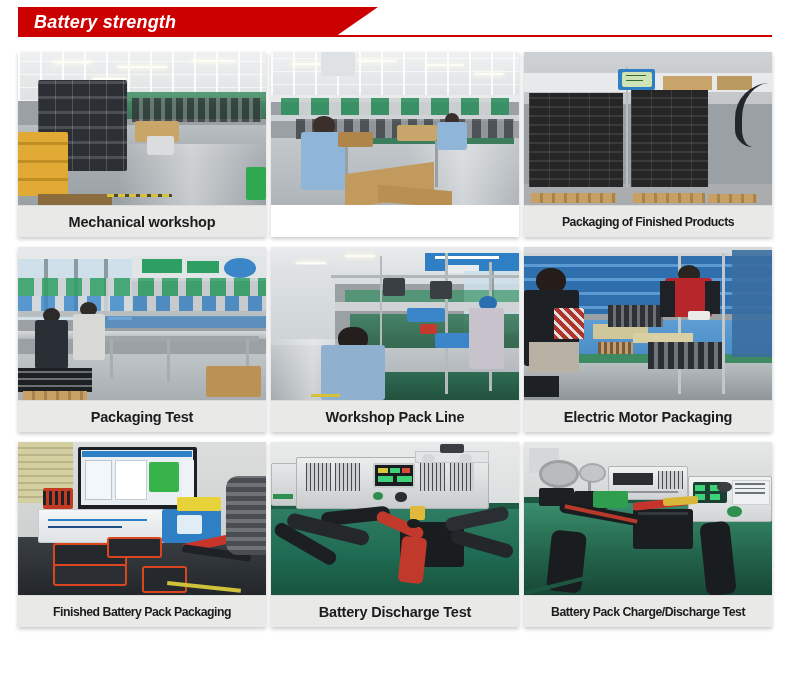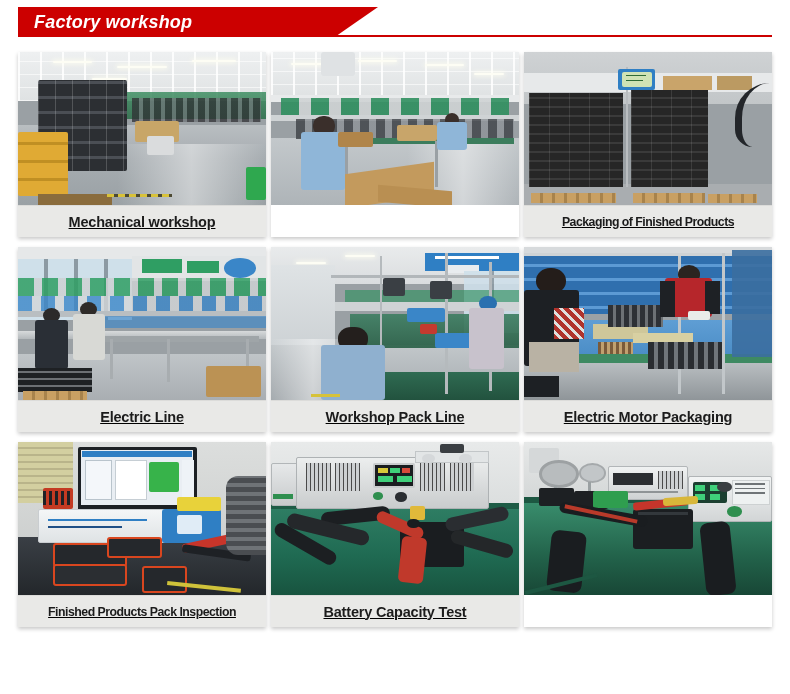--- a/index.html
+++ b/index.html
@@ -55,21 +55,20 @@
     display: grid;
     grid-template-columns: repeat(3, 1fr);
     column-gap: 5px;
     row-gap: 10px;
   }
 
   .card {
     position: relative;
     background: #ffffff;
     box-shadow: 0 2px 4px rgba(0,0,0,0.22);
-    text-decoration: underline;
   }
 
   .photo {
     position: relative;
     width: 100%;
     height: 153px;
     overflow: hidden;
     background: #9aa0a4;
   }
 
@@ -137,21 +136,21 @@
   .vent {
     background: repeating-linear-gradient(90deg, #4a4a4a 0 1.5px, #cdd0d2 1.5px 4px);
   }
   .wood { background: repeating-linear-gradient(90deg,#c9a063 0 9px,#a8834c 9px 12px); }
 </style>
 </head>
 <body>
 
 <div class="header">
   <div class="header-banner">
-    <span class="header-title">Factory workshop</span>
+    <span class="header-title">Battery strength</span>
   </div>
   <div class="header-rule"></div>
 </div>
 
 <div class="grid">
 
   <div class="card">
     <div class="photo">
       <div class="lay ceil-grid" style="height:32%"></div>
       <div class="lay lamp" style="left:14%;top:6%;width:16%;height:2px"></div>
@@ -252,21 +251,21 @@
       <div class="lay" style="left:92%;top:60%;width:3px;height:26%;background:#a8adb0"></div>
       <div class="lay head" style="left:10%;top:40%;width:7%;height:10%;background:#2c2a29"></div>
       <div class="lay rnd3 body-dark" style="left:7%;top:48%;width:13%;height:32%"></div>
       <div class="lay head" style="left:25%;top:36%;width:7%;height:10%;background:#2f2b28"></div>
       <div class="lay rnd3 body-white" style="left:22%;top:44%;width:13%;height:30%"></div>
       <div class="lay" style="left:0%;bottom:5%;width:30%;height:16%;background:repeating-linear-gradient(0deg,#1e2124 0 5px,#6c7074 5px 7px)"></div>
       <div class="lay wood" style="left:2%;bottom:0;width:26%;height:6%"></div>
       <div class="lay rnd2" style="left:76%;bottom:2%;width:22%;height:20%;background:#bb9254"></div>
     </div>
     <div class="caption">
-      <span class="caption-text">Electric Line</span>
+      <span class="caption-text">Packaging Test</span>
     </div>
   </div>
 
   <div class="card">
     <div class="photo">
       <div class="lay ceil-white" style="height:24%;background:linear-gradient(#e9ebec,#dadddf)"></div>
       <div class="lay lamp" style="left:10%;top:10%;width:12%;height:2px"></div>
       <div class="lay lamp" style="left:30%;top:5%;width:12%;height:2px"></div>
       <div class="lay" style="left:0;top:12%;width:26%;height:60%;background:linear-gradient(#dfe3e5,#cbd0d3)"></div>
       <div class="lay" style="left:62%;top:4%;width:38%;height:12%;background:#2f7fc4"></div>
@@ -357,21 +356,21 @@
       <div class="lay rnd3" style="left:14%;top:66%;width:30%;height:16%;background:#25282c;border:2px solid #d9461f"></div>
       <div class="lay rnd3" style="left:36%;top:62%;width:22%;height:14%;background:#25282c;border:2px solid #d9461f"></div>
       <div class="lay rnd3" style="left:14%;top:80%;width:30%;height:14%;background:#2b2e32;border:2px solid #d9461f"></div>
       <div class="lay rnd3" style="left:50%;bottom:1%;width:18%;height:18%;background:#25282c;border:2px solid #d9461f"></div>
       <div class="lay" style="left:66%;top:62%;width:28%;height:6%;background:#c8352a;transform:rotate(-12deg);border-radius:3px"></div>
       <div class="lay" style="left:66%;top:70%;width:28%;height:5%;background:#1e2125;transform:rotate(8deg);border-radius:3px"></div>
       <div class="lay" style="left:60%;bottom:4%;width:30%;height:4px;background:#cfc23a;transform:rotate(6deg)"></div>
       <div class="lay" style="left:84%;top:22%;width:16%;height:52%;background:repeating-linear-gradient(0deg,#4a4d51 0 5px,#6f7377 5px 9px);border-radius:12px 0 0 12px"></div>
     </div>
     <div class="caption">
-      <span class="caption-text tighter">Finished Products Pack Inspection</span>
+      <span class="caption-text tighter">Finished Battery Pack Packaging</span>
     </div>
   </div>
 
   <div class="card">
     <div class="photo">
       <div class="lay" style="left:0;top:0;width:100%;height:46%;background:linear-gradient(#e8eaea,#dadddd)"></div>
       <div class="lay floor-green" style="height:56%"></div>
       <div class="lay" style="left:0;top:40%;width:100%;height:4%;background:#1e5c46"></div>
       <div class="lay rnd2" style="left:0;top:14%;width:12%;height:28%;background:linear-gradient(#e6e8e9,#c8cbcc);border:1px solid #b2b6b8"></div>
       <div class="lay" style="left:1%;top:34%;width:8%;height:3%;background:#2f8f4f"></div>
@@ -397,21 +396,21 @@
       <div class="lay" style="left:0%;top:62%;width:28%;height:9%;background:#1c1f22;border-radius:40px;transform:rotate(30deg)"></div>
       <div class="lay rnd3" style="left:52%;top:52%;width:26%;height:30%;background:#1a1d20"></div>
       <div class="lay" style="left:70%;top:46%;width:26%;height:9%;background:#2a2d31;border-radius:30px;transform:rotate(-12deg)"></div>
       <div class="lay" style="left:72%;top:62%;width:26%;height:9%;background:#242729;border-radius:30px;transform:rotate(16deg)"></div>
       <div class="lay" style="left:42%;top:50%;width:20%;height:8%;background:#c0392b;border-radius:20px;transform:rotate(24deg)"></div>
       <div class="lay" style="left:52%;top:62%;width:10%;height:30%;background:#c0392b;border-radius:5px;transform:rotate(6deg)"></div>
       <div class="lay" style="left:56%;top:42%;width:6%;height:9%;background:#e0b93a;border-radius:2px"></div>
       <div class="lay rnd50" style="left:55%;top:50%;width:5%;height:6%;background:#1a1d20"></div>
     </div>
     <div class="caption">
-      <span class="caption-text">Battery Capacity Test</span>
+      <span class="caption-text">Battery Discharge Test</span>
     </div>
   </div>
 
   <div class="card">
     <div class="photo">
       <div class="lay" style="left:0;top:0;width:100%;height:40%;background:linear-gradient(#e6e8e8,#d3d6d6)"></div>
       <div class="lay floor-green" style="height:62%;background:linear-gradient(#3a8f6e,#22624a 60%,#184736)"></div>
       <div class="lay" style="left:0;top:36%;width:100%;height:4%;background:#1d5742"></div>
       <div class="lay rnd2" style="left:2%;top:4%;width:12%;height:16%;background:#d5d8d9"></div>
       <div class="lay rnd50" style="left:6%;top:12%;width:16%;height:18%;background:#b8bcbe;border:3px solid #9da1a3"></div>
@@ -440,15 +439,18 @@
       <div class="lay rnd3" style="left:44%;top:44%;width:24%;height:26%;background:#1b1e21"></div>
       <div class="lay" style="left:46%;top:46%;width:20%;height:3px;background:#33383c"></div>
       <div class="lay" style="left:44%;top:38%;width:22%;height:5%;background:#c6352b;border-radius:3px;transform:rotate(-6deg)"></div>
       <div class="lay" style="left:56%;top:36%;width:14%;height:5%;background:#d8b73a;border-radius:3px;transform:rotate(-4deg)"></div>
       <div class="lay" style="left:14%;top:44%;width:36%;height:7%;background:#1a1d20;border-radius:20px;transform:rotate(10deg)"></div>
       <div class="lay" style="left:10%;top:58%;width:14%;height:40%;background:#1a1d20;border-radius:8px;transform:rotate(6deg)"></div>
       <div class="lay" style="left:16%;top:46%;width:30%;height:4px;background:#b93a2a;transform:rotate(12deg)"></div>
       <div class="lay" style="left:72%;top:52%;width:12%;height:48%;background:#1a1d20;border-radius:8px;transform:rotate(-6deg)"></div>
       <div class="lay" style="left:0;bottom:6%;width:30%;height:4px;background:#1d5742;transform:rotate(-14deg)"></div>
     </div>
+    <div class="caption">
+      <span class="caption-text tighter">Battery Pack Charge/Discharge Test</span>
+    </div>
   </div>
 
 </div>
 
 </body></html>

